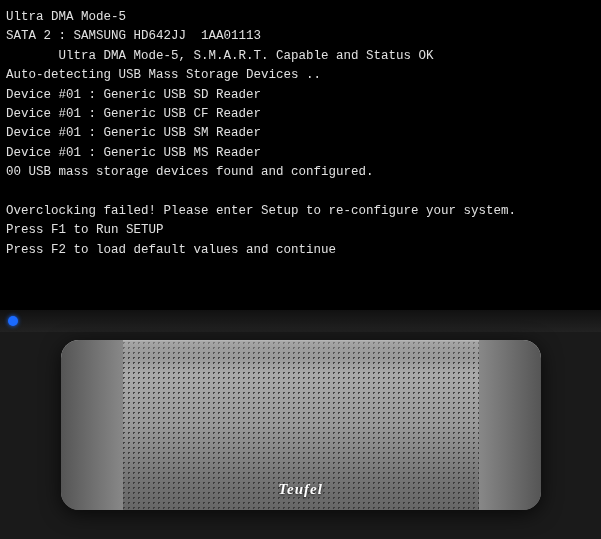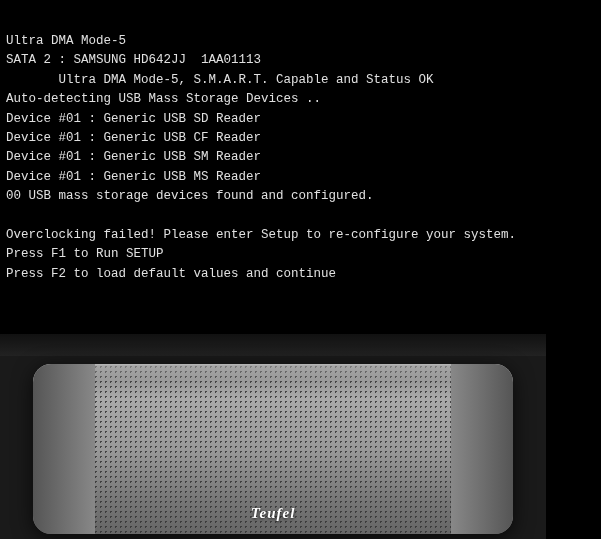--- a/index.html
+++ b/index.html
@@ -10,37 +10,36 @@
       background: #000;
       font-family: 'Courier New', Courier, monospace;
     }
 
     .screen {
       width: 601px;
       height: 310px;
       background: #000;
       padding: 8px 6px;
       position: relative;
-      margin-top: 24px;
     }
 
     .bios-text {
       color: #e0e0e0;
       font-size: 12.5px;
       line-height: 1.55;
       white-space: pre;
     }
 
     .bios-text .line {
       display: block;
     }
 
     
     .speaker-container {
-      width: 546px;
+      width: 601px;
       height: 229px;
       background: #1a1a1a;
       position: relative;
       display: flex;
       flex-direction: column;
       align-items: center;
       justify-content: flex-start;
       overflow: hidden;
     }
 

